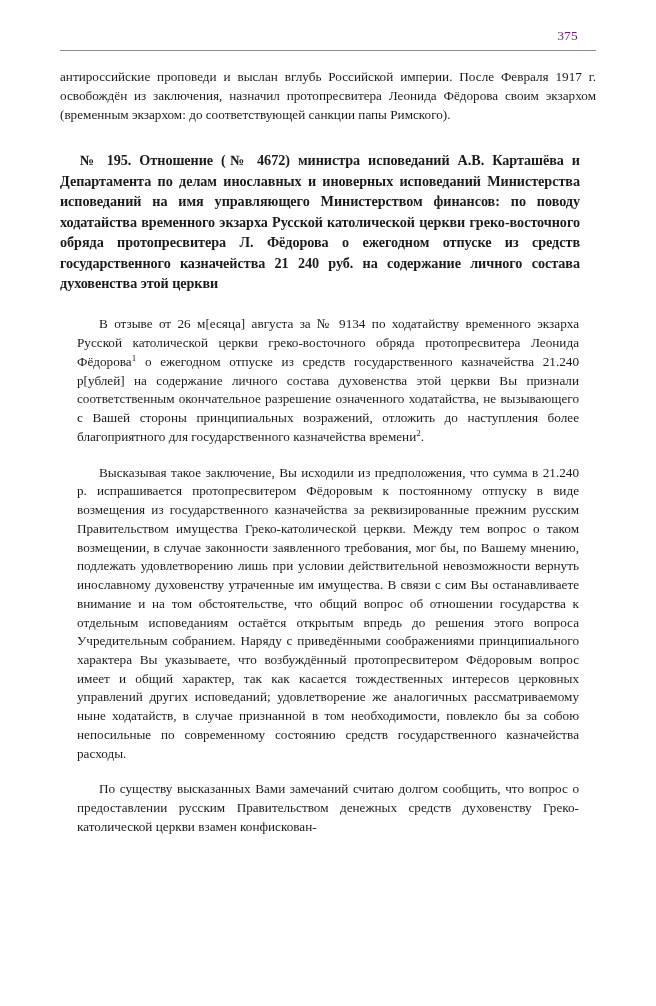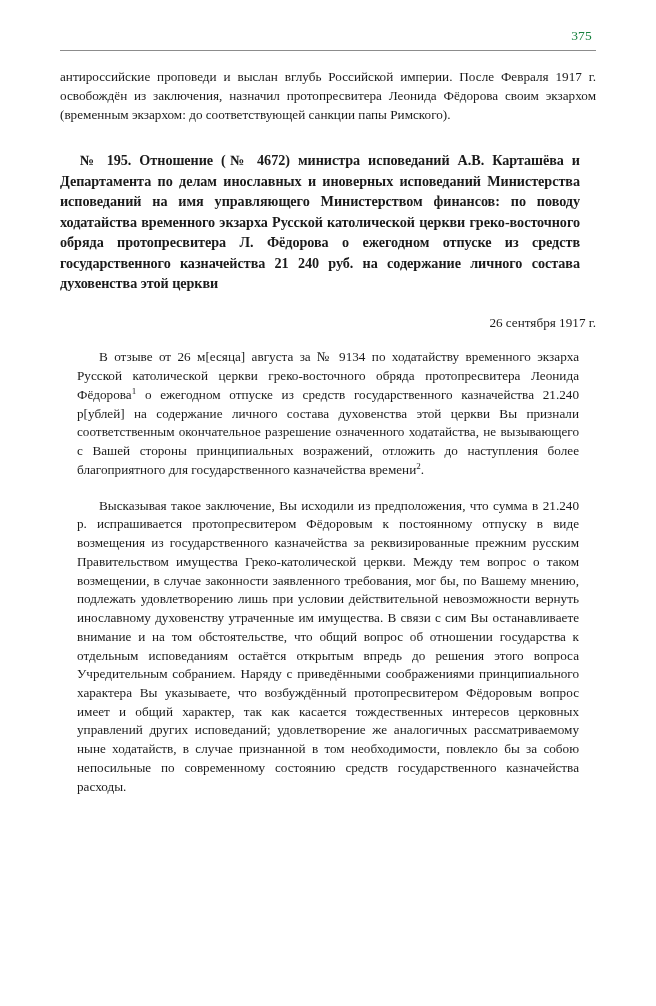--- a/index.html
+++ b/index.html
@@ -17,22 +17,22 @@
     position: relative;
     width: 656px;
     height: 1006px;
     box-sizing: border-box;
     padding: 28px 60px 30px 60px;
   }
   .page-number {
     text-align: right;
     font-size: 13.5px;
     letter-spacing: 0.2px;
-    margin: 0 4px 6px 0;
-    color: #15803d;
+    margin: 0 18px 6px 0;
+    color: #701a75;
   }
   .rule {
     border: 0;
     border-top: 1px solid #8c8c8c;
     margin: 0 0 16px 0;
   }
   .para {
     font-size: 13.2px;
     line-height: 1.42;
     text-align: justify;
@@ -78,20 +78,20 @@
 <div class="page">
 
   <div class="page-number">375</div>
 
   <hr class="rule">
 
   <p class="lead-para">антироссийские проповеди и выслан вглубь Российской империи. После Февраля 1917 г. освобождён из заключения, назначил протопресвитера Леонида Фёдорова своим экзархом (временным экзархом: до соответствующей санкции папы Римского).</p>
 
   <p class="doc-heading">№ 195. Отношение (№ 4672) министра исповеданий А.В. Карташёва и Департамента по делам инославных и иноверных исповеданий Министерства исповеданий на имя управляющего Министерством финансов: по поводу ходатайства временного экзарха Русской католической церкви греко-восточного обряда протопресвитера Л. Фёдорова о ежегодном отпуске из средств государственного казначейства 21 240 руб. на содержание личного состава духовенства этой церкви</p>
 
-  <p class="date-line">26 сентября 1917 г.</p>
 
   <div class="body-block">
     <p class="para indent"><span>В отзыве от 26 м[есяца] августа за № 9134 по ходатайству временного экзарха Русской католической церкви греко-восточного обряда протопресвитера Леонида Фёдорова</span><sup>1</sup><span> о ежегодном отпуске из средств государственного казначейства 21.240 р[ублей] на содержание личного состава духовенства этой церкви Вы признали соответственным окончательное разрешение означенного ходатайства, не вызывающего с Вашей стороны принципиальных возражений, отложить до наступления более благоприятного для государственного казначейства времени</span><sup>2</sup><span>.</span></p>
     <p class="para indent">Высказывая такое заключение, Вы исходили из предположения, что сумма в 21.240 р. испрашивается протопресвитером Фёдоровым к постоянному отпуску в виде возмещения из государственного казначейства за реквизированные прежним русским Правительством имущества Греко-католической церкви. Между тем вопрос о таком возмещении, в случае законности заявленного требования, мог бы, по Вашему мнению, подлежать удовлетворению лишь при условии действительной невозможности вернуть инославному духовенству утраченные им имущества. В связи с сим Вы останавливаете внимание и на том обстоятельстве, что общий вопрос об отношении государства к отдельным исповеданиям остаётся открытым впредь до решения этого вопроса Учредительным собранием. Наряду с приведёнными соображениями принципиального характера Вы указываете, что возбуждённый протопресвитером Фёдоровым вопрос имеет и общий характер, так как касается тождественных интересов церковных управлений других исповеданий; удовлетворение же аналогичных рассматриваемому ныне ходатайств, в случае признанной в том необходимости, повлекло бы за собою непосильные по современному состоянию средств государственного казначейства расходы.</p>
+    <p class="para indent">По существу высказанных Вами замечаний считаю долгом сообщить, что вопрос о предоставлении русским Правительством денежных средств духовенству Греко-католической церкви взамен конфискован-</p>
   </div>
 
 </div>
 
 </body></html>

